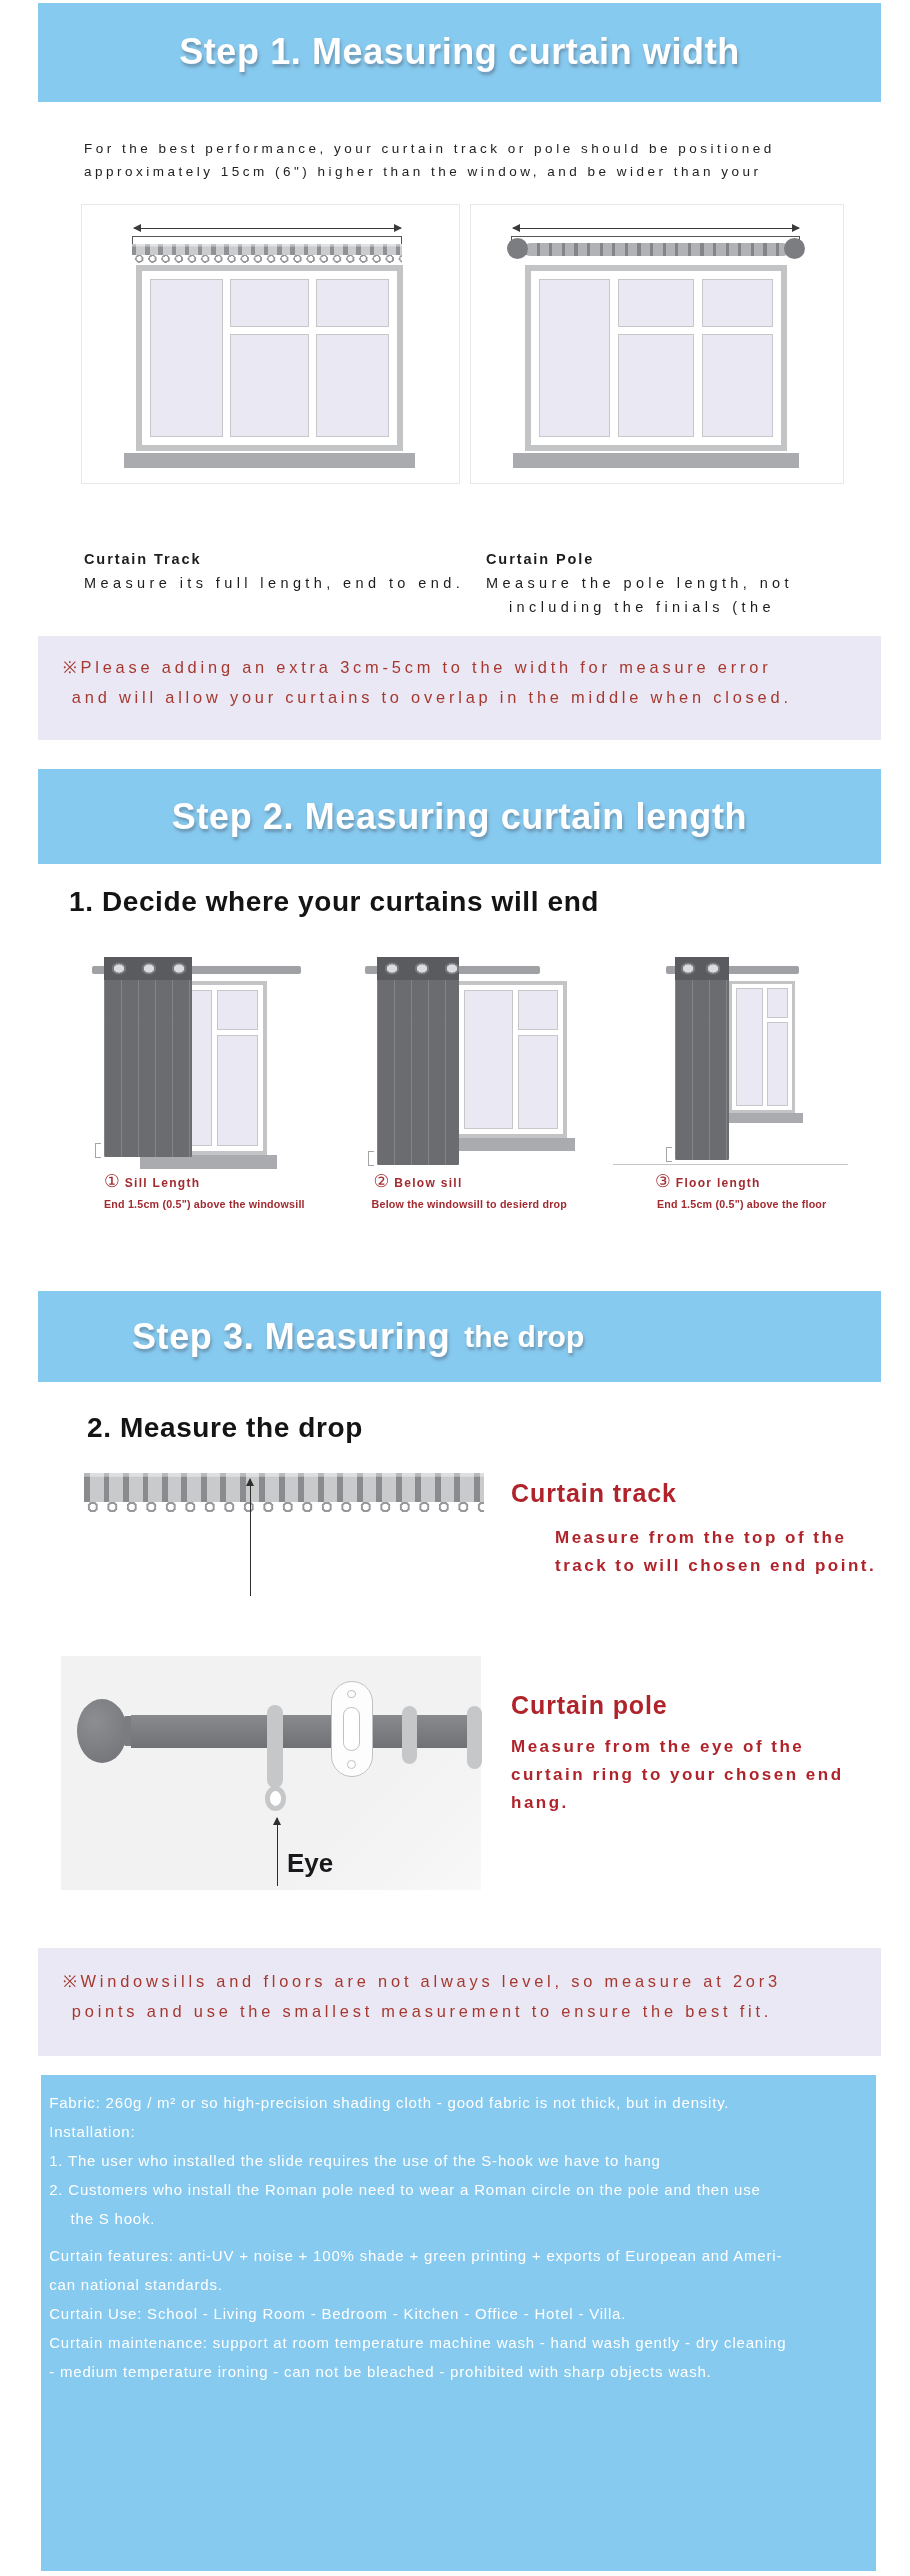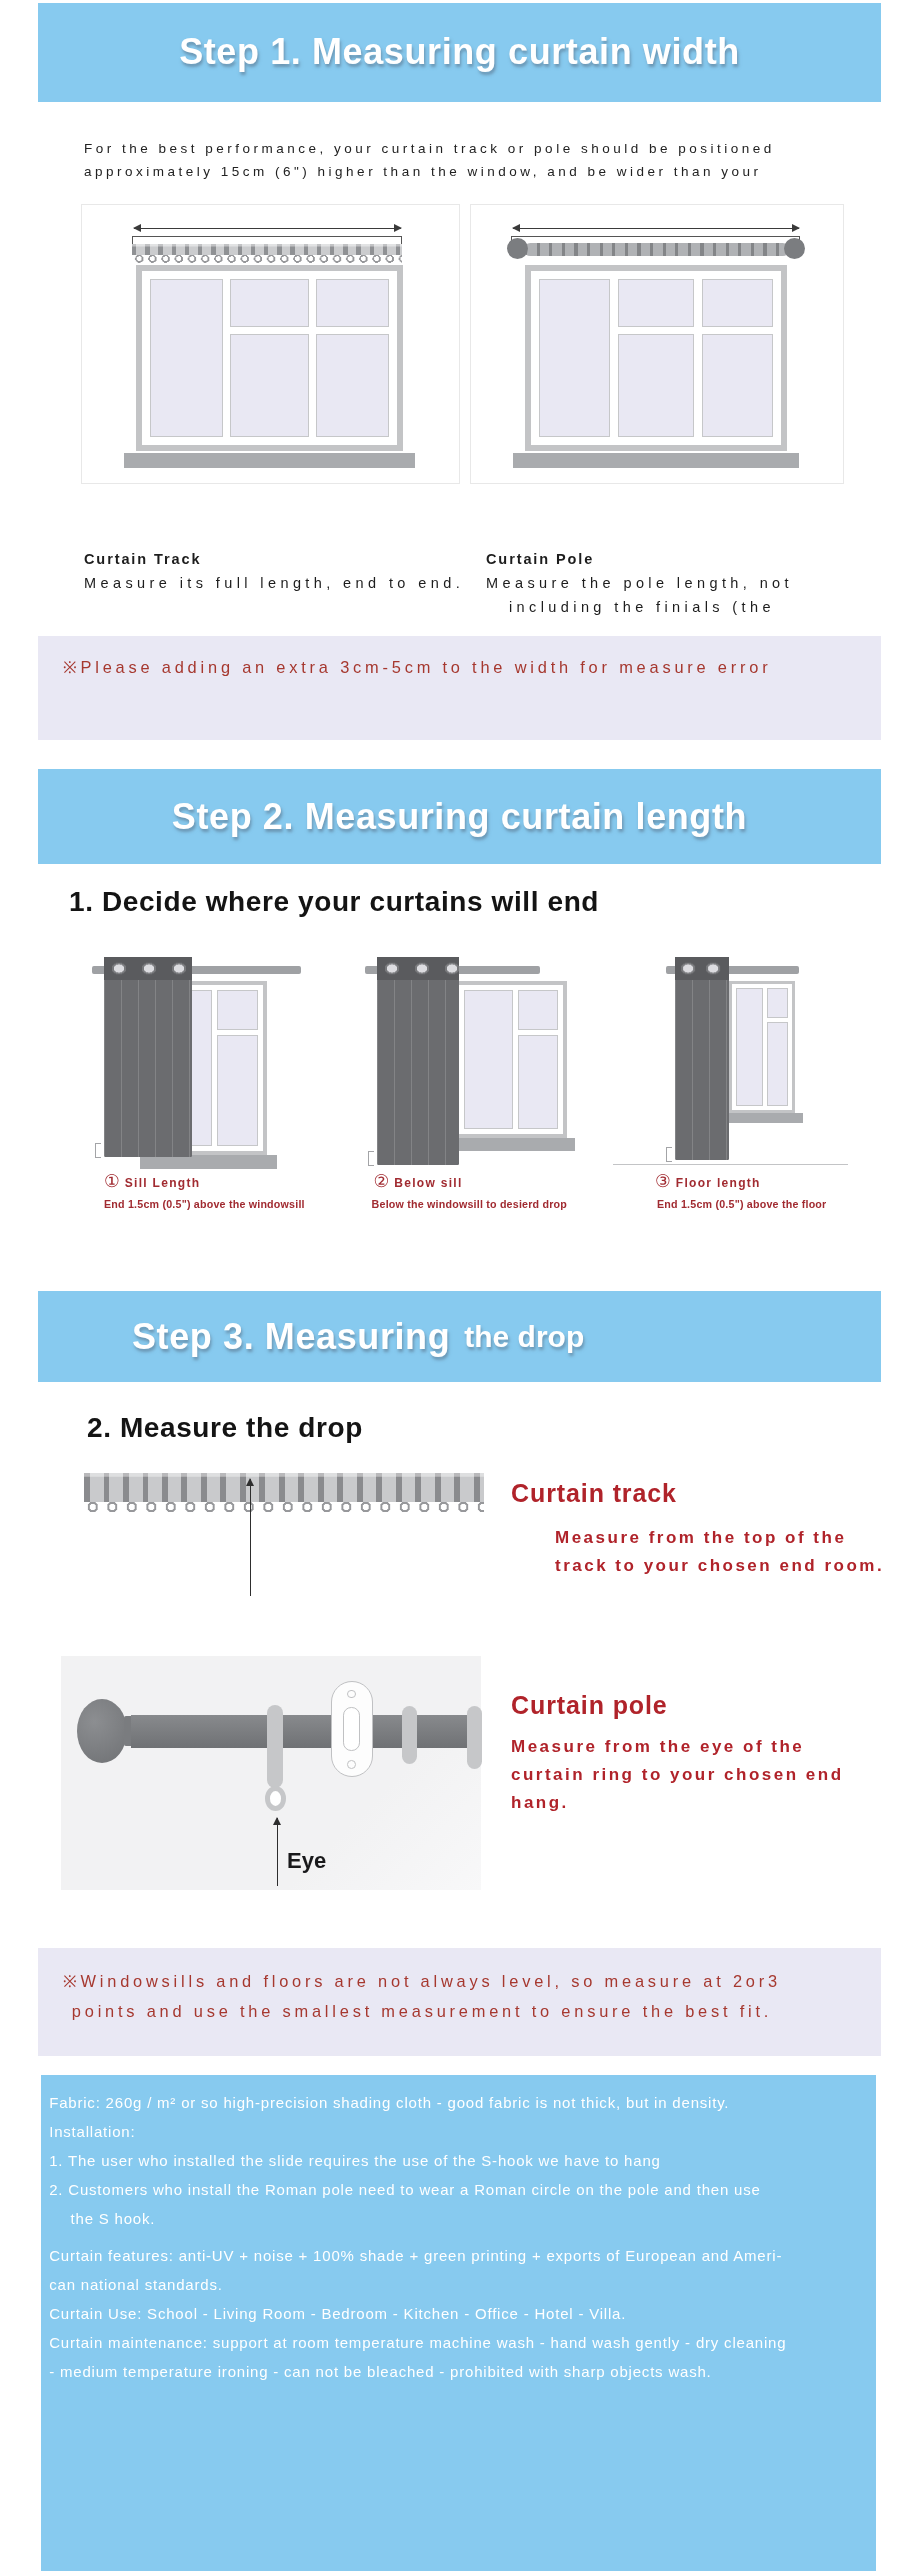--- a/index.html
+++ b/index.html
@@ -115,21 +115,21 @@
   .pf-pole { position:absolute; left:70px; top:59px; width:350px; height:33px;
              background:linear-gradient(#888a8d,#6f7174); }
   .pf-ring { position:absolute; background:#c6c7c9; border-radius:8.2px; }
   .pf-eye  { position:absolute; left:204px; top:130px; width:21.4px; height:25px;
              border:5.7px solid #c6c7c9; border-radius:50%; background:#fff; }
   .pf-bracket { position:absolute; left:270px; top:25px; width:42px; height:96px; background:#fdfdfd;
                 border:1.3px solid #c0c1c3; border-radius:21px; }
   .pf-screw { position:absolute; left:15px; width:8.8px; height:8.8px; border:1.3px solid #c0c1c3; border-radius:50%; }
   .pf-slot { position:absolute; left:11.3px; top:25px; width:16.4px; height:44px; background:#fff;
              border:1.3px solid #c0c1c3; border-radius:8.2px; }
-  .eye-label { position:absolute; font-size:22px; font-weight:bold; color:#19191b; white-space:nowrap; }
+  .eye-label { position:absolute; font-size:26px; font-weight:bold; color:#19191b; white-space:nowrap; }
 
   
   .info { position:absolute; left:41px; top:2075px; width:835px; height:496px;
           background:#87CAEF; padding:12.6px 19px 0 8.2px; }
   .info div { color:#ffffff; font-size:15px; letter-spacing:0.8px; line-height:29px; white-space:nowrap; }
   .info .ind { padding-left:21.4px; }
   .info .gap { margin-top:8.2px; }
 </style>
 </head>
 <body>
@@ -179,20 +179,21 @@
   </div>
 
   <div class="cap-title" style="left:84px; top:551px;">Curtain Track</div>
   <div class="cap-line" style="left:84px; top:575px;">Measure its full length, end to end.</div>
   <div class="cap-title" style="left:486px; top:551px;">Curtain Pole</div>
   <div class="cap-line" style="left:486px; top:575px;">Measure the pole length, not</div>
   <div class="cap-line" style="left:486px; top:599px;margin-left:23px;">including the finials (the</div>
 
   <div class="note" id="note1">
     <div>※Please adding an extra 3cm-5cm to the width for measure error</div>
+    <div class="ind">and will allow your curtains to overlap in the middle when closed.</div>
   </div>
 
   <div class="banner" id="banner2">
     <span class="t">Step 2. Measuring curtain length</span>
   </div>
   <div class="heading" style="left:69px; top:886px;">1. Decide where your curtains will end</div>
 
   <div class="opt" style="left:47px;">
     <div class="pole-bar" style="left:45px; width:209px;"></div>
     <div class="win" style="left:104px; top:38px; width:116px; height:174px;">
@@ -260,21 +261,21 @@
   </div>
   <div class="heading" style="left:87px; top:1412px;">2. Measure the drop</div>
 
   <div class="tfig-strip"></div>
   <div class="tfig-loops"></div>
   <div class="v-arrow" style="left:250px; top:1479px; height:117px;"></div>
 
   <div class="red-title" style="left:511px; top:1479px;">Curtain track</div>
   <div class="red-lines" style="left:511px; top:1524px;margin-left:44px;">
     <div>Measure from the top of the</div>
-    <div>track to your chosen end room.</div>
+    <div>track to will chosen end point.</div>
   </div>
 
   <div class="pole-fig">
     <div class="pf-ball"></div>
     <div class="pf-neck"></div>
     <div class="pf-pole"></div>
     <div class="pf-ring" style="left:206px; top:49px; width:16.4px; height:83px;"></div>
     <div class="pf-ring" style="left:341px; top:50px; width:15px; height:58px;"></div>
     <div class="pf-ring" style="left:406px; top:50px; width:15px; height:63px;"></div>
     <div class="pf-bracket">

